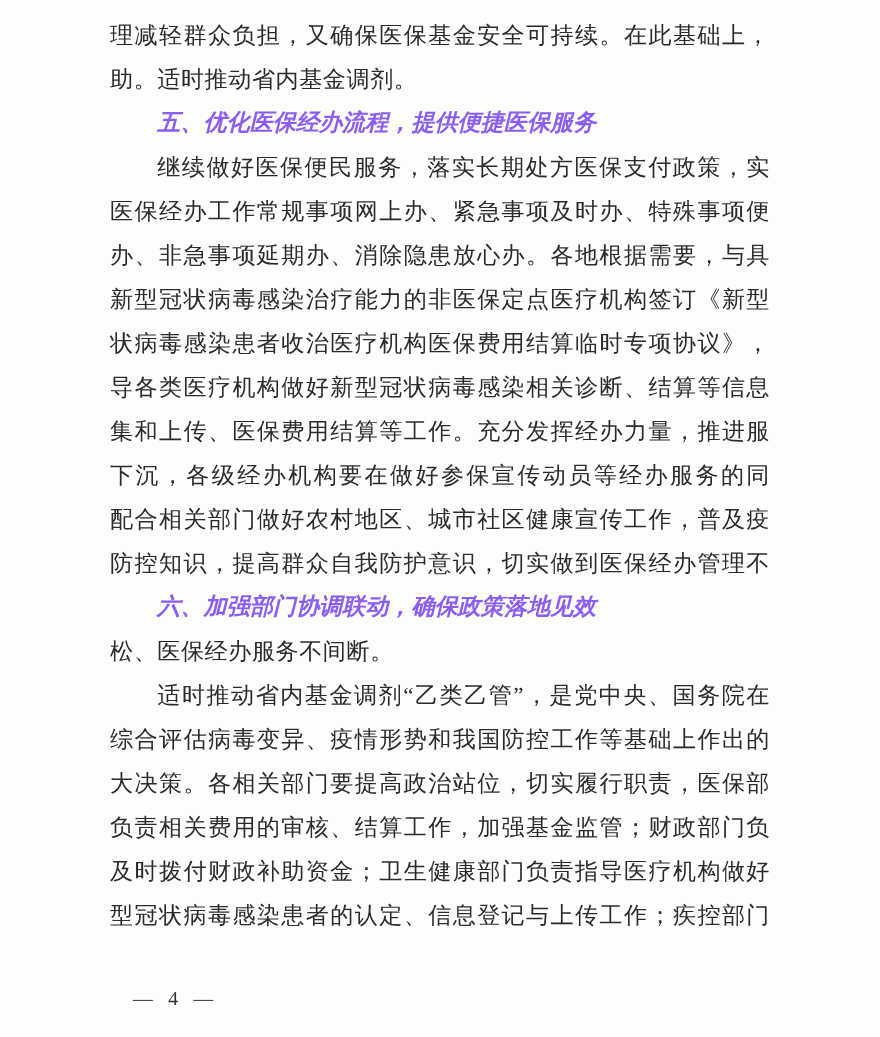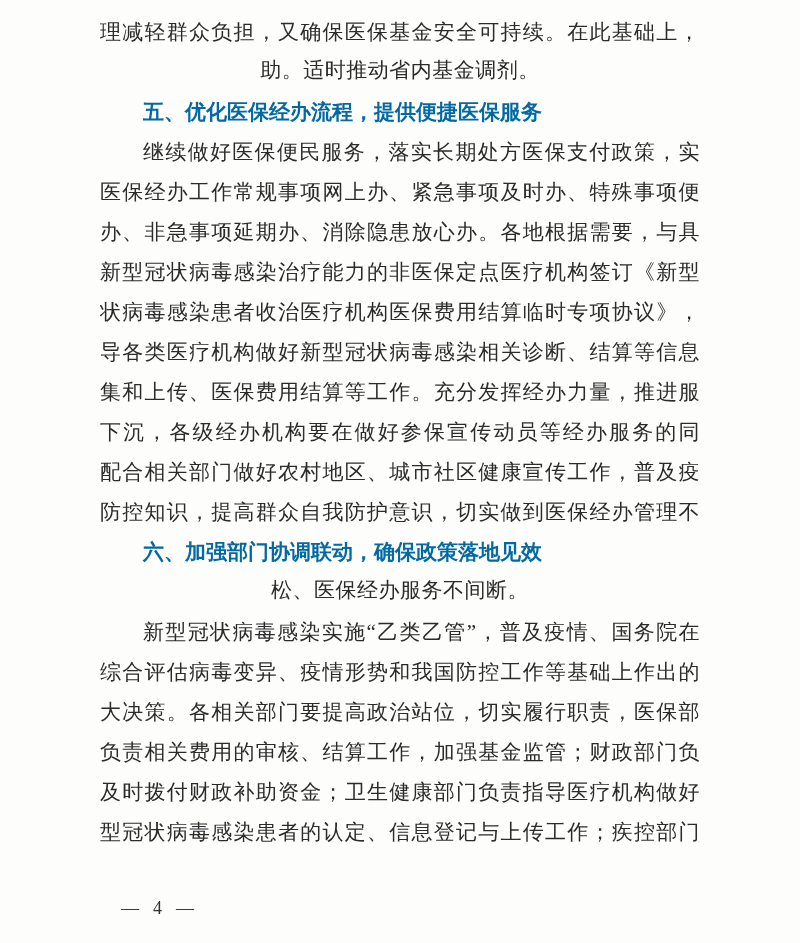--- a/index.html
+++ b/index.html
@@ -33,30 +33,30 @@
   .body-fill {
     text-align: justify;
     text-align-last: justify;
   }
   .body-first {
     text-align: justify;
     text-align-last: justify;
     text-indent: 43px;
   }
   .body-end {
-    text-align: center;
-    font-family: Liberation Mono, monospace;
+    text-align: left;
   }
   .heading {
     font-family: "Liberation Sans", "DejaVu Sans", sans-serif;
     font-weight: 700;
-    color: #0369a1;
+    color: #8b5cf6;
     text-indent: 43px;
     letter-spacing: 0;
     text-align: left;
+    font-style: italic;
   }
   .footer {
     position: absolute;
     left: 121px;
     top: 893px;
     height: 30px;
     display: inline-flex;
     align-items: center;
     gap: 10px;
     font-family: "Liberation Serif", "DejaVu Serif", serif;
@@ -83,21 +83,21 @@
       <div class="line body-fill">办、非急事项延期办、消除隐患放心办。各地根据需要，与具有</div>
       <div class="line body-fill">新型冠状病毒感染治疗能力的非医保定点医疗机构签订《新型冠</div>
       <div class="line body-fill">状病毒感染患者收治医疗机构医保费用结算临时专项协议》，指</div>
       <div class="line body-fill">导各类医疗机构做好新型冠状病毒感染相关诊断、结算等信息采</div>
       <div class="line body-fill">集和上传、医保费用结算等工作。充分发挥经办力量，推进服务</div>
       <div class="line body-fill">下沉，各级经办机构要在做好参保宣传动员等经办服务的同时，</div>
       <div class="line body-fill">配合相关部门做好农村地区、城市社区健康宣传工作，普及疫情</div>
       <div class="line body-fill">防控知识，提高群众自我防护意识，切实做到医保经办管理不放</div>
       <div class="line heading">六、加强部门协调联动，确保政策落地见效</div>
       <div class="line body-end">松、医保经办服务不间断。</div>
-      <div class="line body-first">新型冠状病毒感染实施“乙类乙管”，普及疫情、国务院在</div>
+      <div class="line body-first">适时推动省内基金调剂“乙类乙管”，是党中央、国务院在</div>
       <div class="line body-fill">综合评估病毒变异、疫情形势和我国防控工作等基础上作出的重</div>
       <div class="line body-fill">大决策。各相关部门要提高政治站位，切实履行职责，医保部门</div>
       <div class="line body-fill">负责相关费用的审核、结算工作，加强基金监管；财政部门负责</div>
       <div class="line body-fill">及时拨付财政补助资金；卫生健康部门负责指导医疗机构做好新</div>
       <div class="line body-fill">型冠状病毒感染患者的认定、信息登记与上传工作；疾控部门负</div>
     </div>
 
   <div class="footer">
     <span class="dash">—</span>
     <span class="pagenum">4</span>

